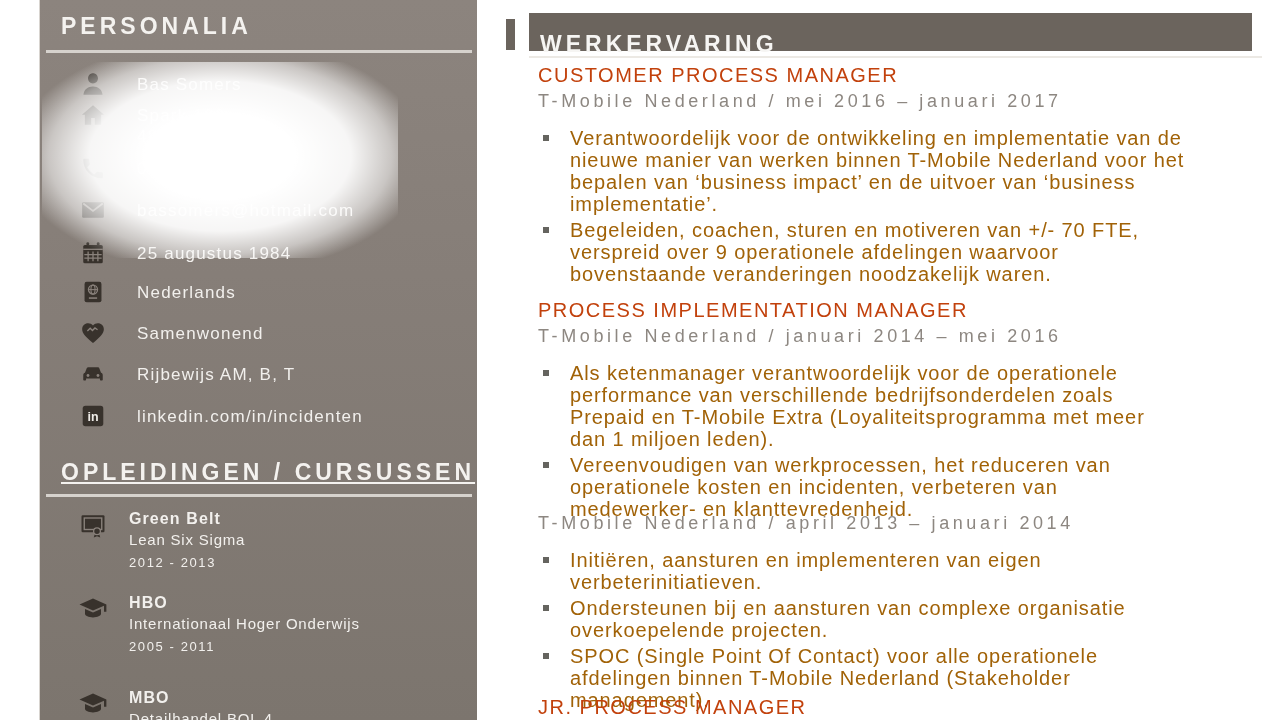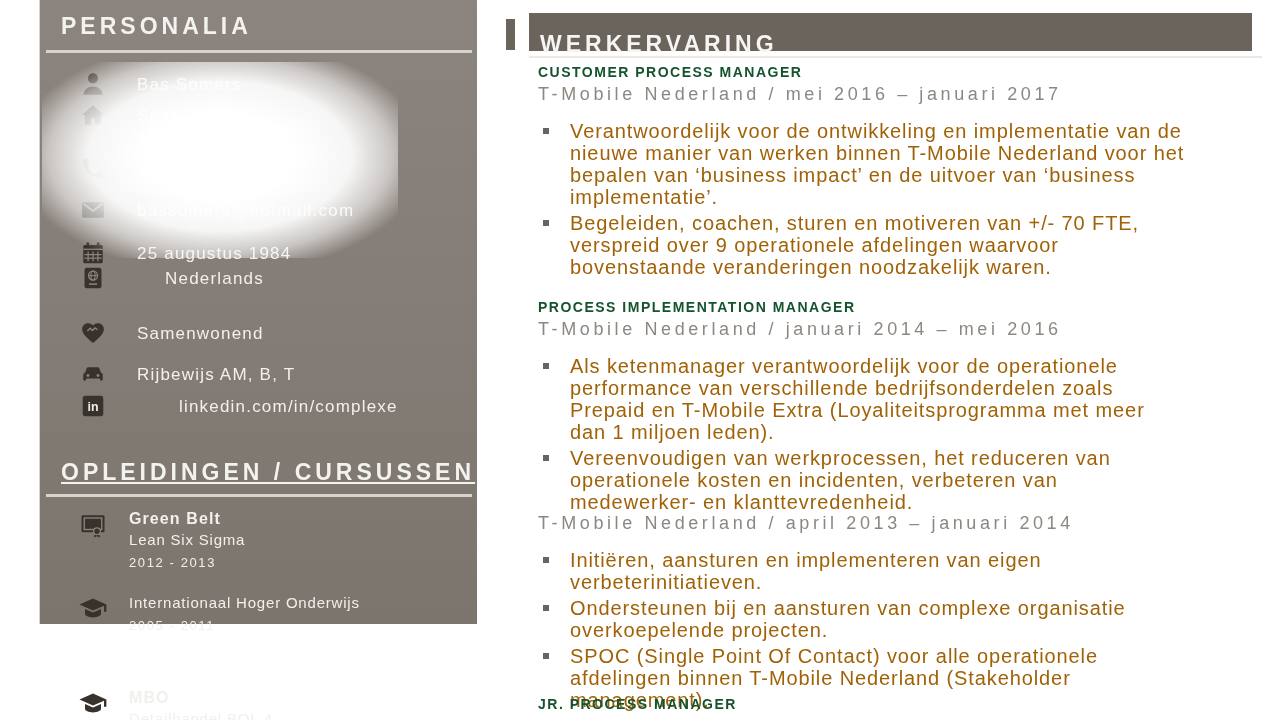--- a/index.html
+++ b/index.html
@@ -4,21 +4,21 @@
 <style>
   html,body{margin:0;padding:0;}
   body{
     width:1280px;height:720px;overflow:hidden;background:#ffffff;
     font-family:"Liberation Sans", sans-serif;
   }
   .page{position:relative;width:1280px;height:720px;background:#ffffff;}
 
   
   .sidebar{
-    position:absolute;left:40px;top:0;width:437px;height:624px;
+    position:absolute;left:40px;top:0;width:437px;height:720px;
     background:linear-gradient(180deg,#8c847e 0%,#867e78 38%,#7c756e 100%);
     box-shadow:-1px 0 0 #d8d4cf;
   }
   .side-heading{
     position:absolute;left:21px;margin:0;color:#f4f2ef;
     font-size:23px;font-weight:bold;letter-spacing:4px;white-space:nowrap;
   }
   #personalia-heading{top:13px;}
   #education-heading{top:459px;text-decoration:underline;}
   .rule{position:absolute;left:6px;width:426px;height:3px;background:#d6d2cd;}
@@ -51,21 +51,21 @@
   
   .mini-bar{position:absolute;left:506px;top:19px;width:9px;height:31px;background:#6b645d;}
   .head-bar{
     position:absolute;left:529px;top:13px;width:723px;height:38px;background:#6b645d;
     display:flex;align-items:center;
   }
   .head-bar .head-label{margin-left:11px;color:#f6f5f3;font-size:23px;font-weight:bold;letter-spacing:4px;white-space:nowrap;margin-top:24px;}
   .head-underline{position:absolute;left:529px;top:56px;width:733px;height:2px;background:#ece9e4;}
 
   .job{position:absolute;left:538px;width:714px;}
-  .job-title{margin:0;color:#14532d;font-size:14px;font-weight:bold;letter-spacing:1.5px;white-space:nowrap;}
+  .job-title{margin:0;color:#c2410c;font-size:20px;font-weight:normal;letter-spacing:1.5px;white-space:nowrap;}
   .job-subtitle{margin-top:4px;color:#8d8781;font-size:18px;letter-spacing:3.6px;white-space:nowrap;}
   .bullets{list-style:none;margin:15px 0 0 0;padding:0;width:648px;}
   .bullets li{display:flex;margin-bottom:4px;color:#a16207;font-size:20px;letter-spacing:0.9px;line-height:22px;}
   .bullet-marker{flex:none;width:6px;height:6px;background:#65645f;margin:8px 21px 0 5px;}
 </style>
 </head>
 <body>
 
 <div class="page">
 
@@ -125,21 +125,21 @@
               <g stroke="#8a827c" stroke-width="1.2" fill="none">
                 <path d="M3 8.6h18"></path>
                 <path d="M7.5 10.5v9M12 10.5v9M16.5 10.5v9M4 13.5h16M4 16.8h16"></path>
               </g>
             </svg>
           </span>
           <div class="p-lines">
             <div>25 augustus 1984</div>
           </div>
         </div>
-        <div class="p-row" style="top: 268px; gap: 28px;">
+        <div class="p-row" style="top: 282px;">
           <span class="p-icon">
             <svg viewBox="0 0 24 24">
               <rect x="4.2" y="2.5" width="15.6" height="19" rx="2" fill="#38322c"></rect>
               <circle cx="12" cy="9.8" r="4.2" stroke="#8a827c" stroke-width="1.2" fill="none"></circle>
               <ellipse cx="12" cy="9.8" rx="1.9" ry="4.2" stroke="#8a827c" stroke-width="1" fill="none"></ellipse>
               <path d="M7.8 9.8h8.4" stroke="#8a827c" stroke-width="1"></path>
               <path d="M8.2 17.6h7.6" stroke="#8a827c" stroke-width="1.4"></path>
             </svg>
           </span>
           <div class="p-lines">
@@ -162,29 +162,29 @@
             <svg viewBox="0 0 24 24">
               <path fill="#38322c" d="M4.6 10.9 6.2 6.6c.2-.6.8-.9 1.4-.9h8.8c.6 0 1.2.4 1.4.9l1.6 4.3c1 .2 1.6 1 1.6 2v4.4c0 .4-.3.7-.7.7h-1.2c-.4 0-.7-.3-.7-.7v-1.1H5.6v1.1c0 .4-.3.7-.7.7H3.7c-.4 0-.7-.3-.7-.7v-4.4c0-1 .7-1.8 1.6-2z"></path>
               <circle cx="7.4" cy="13.4" r="1.3" fill="#8a827c"></circle>
               <circle cx="16.6" cy="13.4" r="1.3" fill="#8a827c"></circle>
             </svg>
           </span>
           <div class="p-lines">
             <div>Rijbewijs AM, B, T</div>
           </div>
         </div>
-        <div class="p-row" style="top: 396px; gap: 42px;">
+        <div class="p-row" style="top: 406px;">
           <span class="p-icon">
             <svg viewBox="0 0 24 24">
               <rect x="2.5" y="2.5" width="19" height="19" rx="2.5" fill="#38322c"></rect>
               <text x="12" y="17" text-anchor="middle" font-family="Liberation Sans, sans-serif" font-size="11.5" font-weight="bold" fill="#efece8">in</text>
             </svg>
           </span>
           <div class="p-lines">
-            <div>linkedin.com/in/complexe</div>
+            <div>linkedin.com/in/incidenten</div>
           </div>
         </div>
       </div>
 
     <h2 class="side-heading" id="education-heading">OPLEIDINGEN / CURSUSSEN</h2>
     <div class="rule rule-2"></div>
 
     <div id="education-list">
         <div class="e-item" style="top: 508px;">
           <span class="e-icon">
@@ -204,20 +204,21 @@
         <div class="e-item" style="top: 592px;">
           <span class="e-icon">
             <svg viewBox="0 0 24 24">
               <g fill="#38322c">
                 <path d="M12 3.6 1.2 8.4 12 13.2l8.8-3.9v4.9h1.9V8.4z"></path>
                 <path d="M5.6 11.9v3.9c0 1.6 2.9 2.9 6.4 2.9s6.4-1.3 6.4-2.9v-3.9l-6.4 2.8z"></path>
               </g>
             </svg>
           </span>
           <div class="e-body">
+            <div class="e-title">HBO</div>
             <div class="e-line">Internationaal Hoger Onderwijs</div>
             <div class="e-period">2005 - 2011</div>
           </div>
         </div>
         <div class="e-item" style="top: 687px;">
           <span class="e-icon">
             <svg viewBox="0 0 24 24">
               <g fill="#38322c">
                 <path d="M12 3.6 1.2 8.4 12 13.2l8.8-3.9v4.9h1.9V8.4z"></path>
                 <path d="M5.6 11.9v3.9c0 1.6 2.9 2.9 6.4 2.9s6.4-1.3 6.4-2.9v-3.9l-6.4 2.8z"></path>

